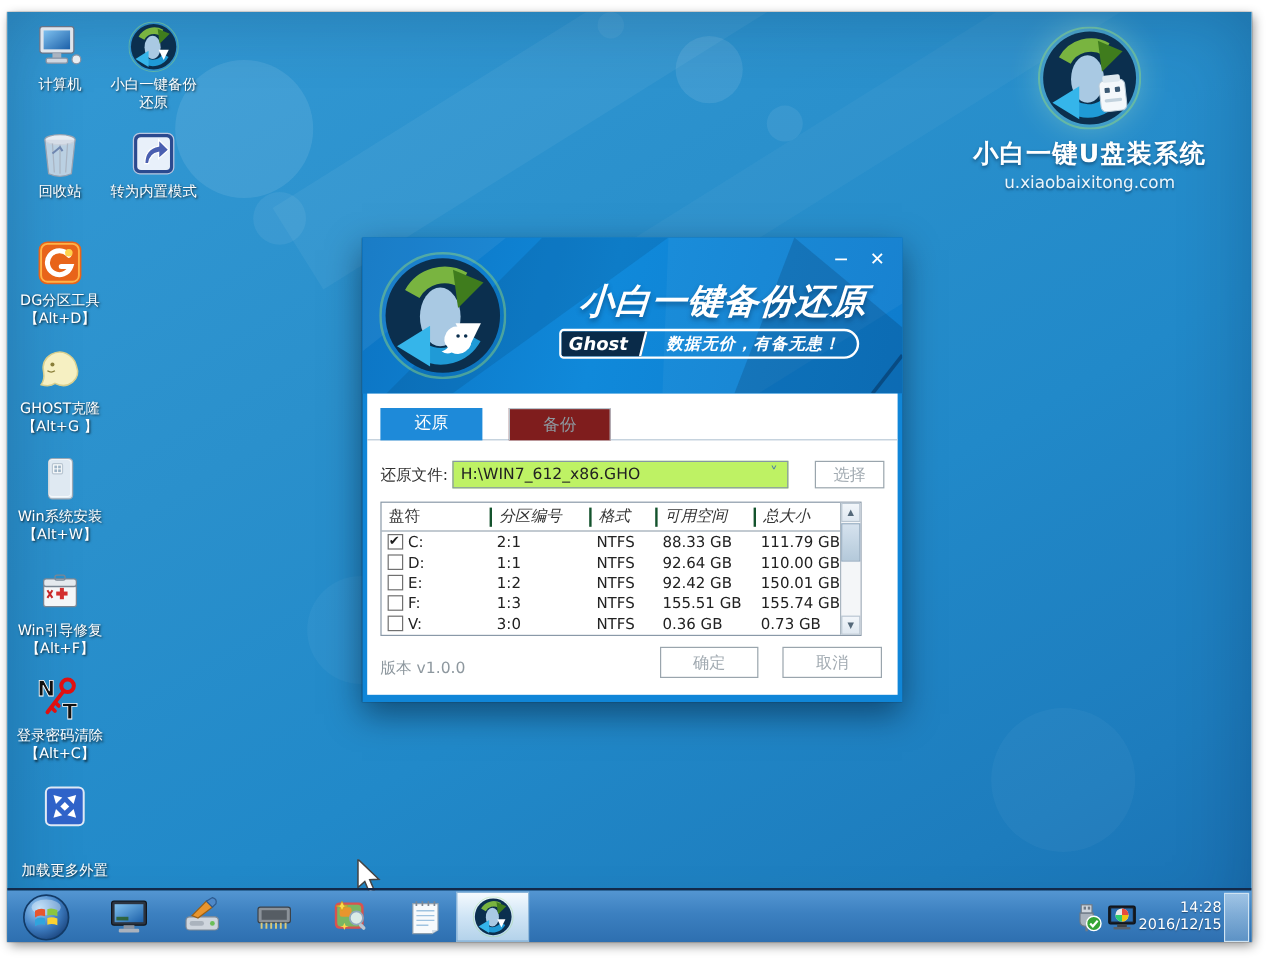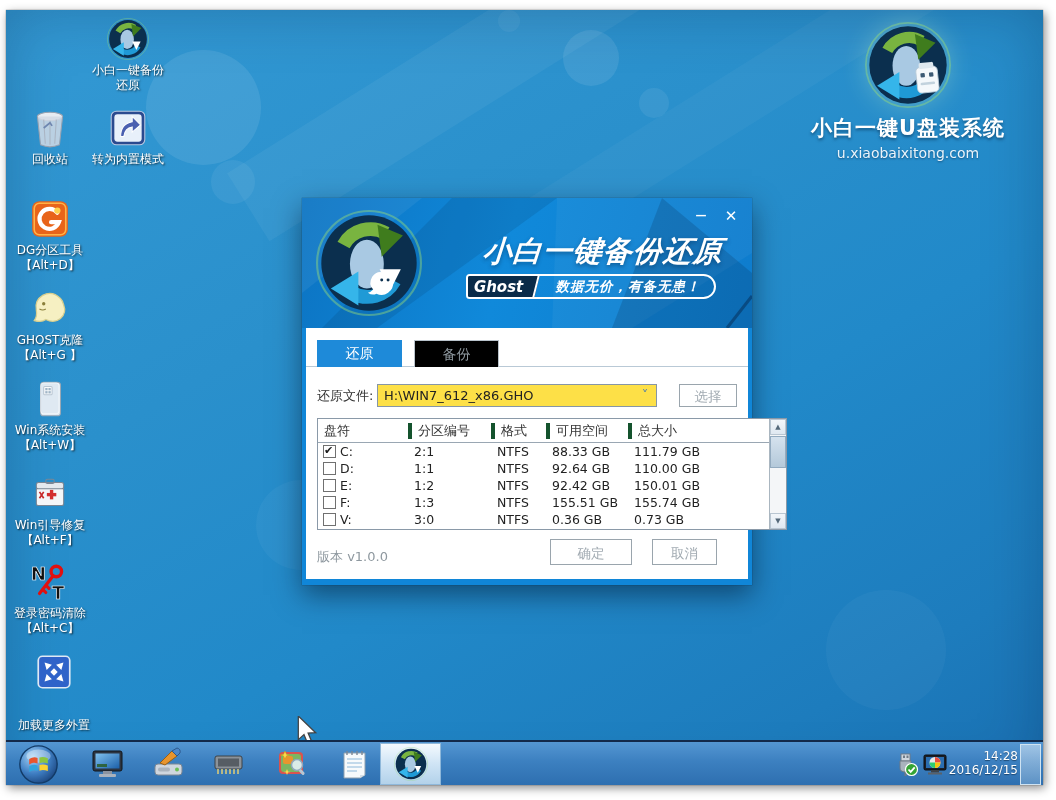--- a/index.html
+++ b/index.html
@@ -43,53 +43,53 @@
   .badge .bg-left{flex:0 0 74px;background:#0a2b49;display:flex;align-items:center;justify-content:center;
     transform:skewX(-14deg) translateX(-5px);border-right:2px solid #fff;}
   .badge .bg-left span{transform:skewX(14deg);color:#fff;font-weight:bold;font-style:italic;font-size:15px;}
   .badge .bg-right{flex:1;display:flex;align-items:center;justify-content:center;color:#fff;
     font-size:13.5px;font-weight:bold;font-style:italic;letter-spacing:1px;white-space:nowrap;}
   .dlg-body{position:absolute;left:4px;right:4px;top:130px;bottom:6px;background:#fff;}
   
   .tabs{position:absolute;left:0;right:0;top:12px;height:27px;border-bottom:1px solid #b9c9d6;}
   .tab{position:absolute;top:0;height:27px;width:85px;text-align:center;line-height:26px;font-size:14px;cursor:pointer;}
   .tab.active{left:11px;background:#1e8ad9;color:#fff;}
-  .tab.inactive{left:108px;background:#000000;color:#8e989f;border:1px solid #b9c3cb;border-bottom:none;}
+  .tab.inactive{left:118px;background:#7f1d1d;color:#8e989f;border:1px solid #b9c3cb;border-bottom:none;}
   
   .file-row{position:absolute;left:0;top:56px;height:23px;width:100%;}
   .file-lbl{position:absolute;left:11px;top:3px;font-size:13px;color:#333;}
-  .combo{position:absolute;left:71px;top:0;width:280px;height:23px;border:1px solid #8696a6;background:#fde047;
+  .combo{position:absolute;left:71px;top:0;width:280px;height:23px;border:1px solid #8696a6;background:#bef264;
     font-size:13px;color:#222;line-height:21px;padding:0 22px 0 6px;cursor:pointer;white-space:nowrap;overflow:hidden;}
   .combo .chev{position:absolute;right:4px;top:0;width:14px;height:21px;color:#4f7ea9;font-size:13px;
     line-height:19px;text-align:center;}
   .btn{border:1px solid #9aa5ad;background:#fff;color:#a2abb2;font-size:13.5px;text-align:center;cursor:pointer;
     font-family:inherit;}
   .choose-btn{position:absolute;left:373px;top:0;width:58px;height:23px;line-height:21px;}
   
-  .ptable{position:absolute;left:11px;top:90px;width:470px;height:112px;border:1px solid #8a99a8;background:#fff;}
+  .ptable{position:absolute;left:11px;top:90px;width:401px;height:112px;border:1px solid #8a99a8;background:#fff;}
   .thead{display:flex;height:24px;border-bottom:1px solid #9aa7b3;align-items:center;font-size:13px;color:#333;}
   .th{padding-left:6px;height:16px;line-height:16px;}
-  .th+.th{border-left:4px solid #14532d;}
+  .th+.th{border-left:2px solid #14532d;font-style:italic;}
   .c1{width:90px;}.c2{width:83px;}.c3{width:55px;}.c4{width:82px;}.c5{width:81px;}
   .trow{display:flex;height:17px;align-items:center;font-size:12.5px;color:#222;cursor:default;}
   .td{padding-left:6px;white-space:nowrap;}
   .cbwrap{display:flex;align-items:center;gap:4px;padding-left:5px;width:90px;}
   .cb{width:13px;height:13px;border:1px solid #707070;background:#fff;position:relative;flex:0 0 13px;cursor:pointer;}
   .cb.checked::after{content:"✔";position:absolute;left:0px;top:-2px;font-size:11px;color:#1b1b1b;}
   
   .sbar{position:absolute;top:0;right:0;bottom:0;width:17px;background:#f4f6f8;border-left:1px solid #aab6c0;}
   .sbtn{position:absolute;left:0;width:16px;height:16px;background:linear-gradient(#f2f6fa,#dfe8f1);
     border:1px solid #b9c6d2;color:#55697a;font-size:7px;text-align:center;line-height:14px;cursor:pointer;}
   .sup{top:0;} .sdn{bottom:0;}
   .sthumb{position:absolute;left:0;top:17px;width:16px;height:32px;cursor:grab;
     background:linear-gradient(#d5e2ee,#b4c9da);border:1px solid #93abc0;}
   
   .version{position:absolute;left:11px;top:220px;font-size:13px;color:#8e989f;}
   .ok-btn{position:absolute;left:244px;top:211px;width:82px;height:26px;line-height:24px;}
-  .cancel-btn{position:absolute;left:346px;top:211px;width:65px;height:26px;line-height:24px;}
+  .cancel-btn{position:absolute;left:346px;top:211px;width:83px;height:26px;line-height:24px;}
   
   .taskbar{position:absolute;left:0;right:0;bottom:0;height:45px;
     background:linear-gradient(#5496d2 0%,#3c80c0 45%,#2e6fb0 100%);border-top:2px solid #12294a;}
   .orb{position:absolute;left:12px;top:2px;width:41px;height:41px;cursor:pointer;}
   .tb-ic{position:absolute;top:5px;width:33px;height:33px;cursor:pointer;}
   .tb-active{position:absolute;left:374px;top:1px;width:61px;height:42px;cursor:pointer;
     background:linear-gradient(#f4fafe,#cfe4f5 50%,#b3d2ea);border:1px solid #8fb8da;
     display:flex;align-items:center;justify-content:center;}
   .tray-ic{position:absolute;top:9px;width:26px;height:26px;cursor:pointer;}
   .clock{position:absolute;left:938px;top:7px;width:74px;text-align:right;color:#fff;font-size:12px;
@@ -147,20 +147,30 @@
         <rect x="64" y="47" width="17" height="7" rx="2" fill="#dde8ef"></rect>
         <rect x="65" y="59" width="5" height="5" rx="1" fill="#3c5a74"></rect>
         <rect x="75" y="59" width="5" height="5" rx="1" fill="#3c5a74"></rect>
         <rect x="64" y="70" width="17" height="3" rx="1.5" fill="#c2d2dd"></rect>
       </g>
     </svg>
     <div class="btitle">小白一键U盘装系统</div>
     <div class="burl">u.xiaobaixitong.com</div>
   </div>
 
+  <div class="dicon" style="left:0;top:8px;">
+    <svg class="ic" viewBox="0 0 40 40">
+      <rect x="4" y="4" width="27" height="21" rx="2" fill="#dfe5ec" stroke="#6a7486"></rect>
+      <rect x="7" y="7" width="21" height="15" fill="url(#scr)"></rect>
+      <rect x="14" y="25" width="7" height="4" fill="#aab3c0"></rect>
+      <rect x="9" y="29" width="17" height="4" rx="1.5" fill="#cfd6e0" stroke="#8a93a3"></rect>
+      <circle cx="33" cy="30" r="3.5" fill="#e8ecf1" stroke="#8a93a3"></circle>
+    </svg>
+    <div class="lbl">计算机</div>
+  </div>
 
   <div class="dicon narrow" style="left:78px;top:8px;">
     <svg class="ic" viewBox="0 0 100 100">
         <use href="#logo-arrows"></use>
       </svg>
     <div class="lbl">小白一键备份还原</div>
   </div>
 
   <div class="dicon" style="left:78px;top:97px;">
     <svg class="ic" viewBox="0 0 40 40">

